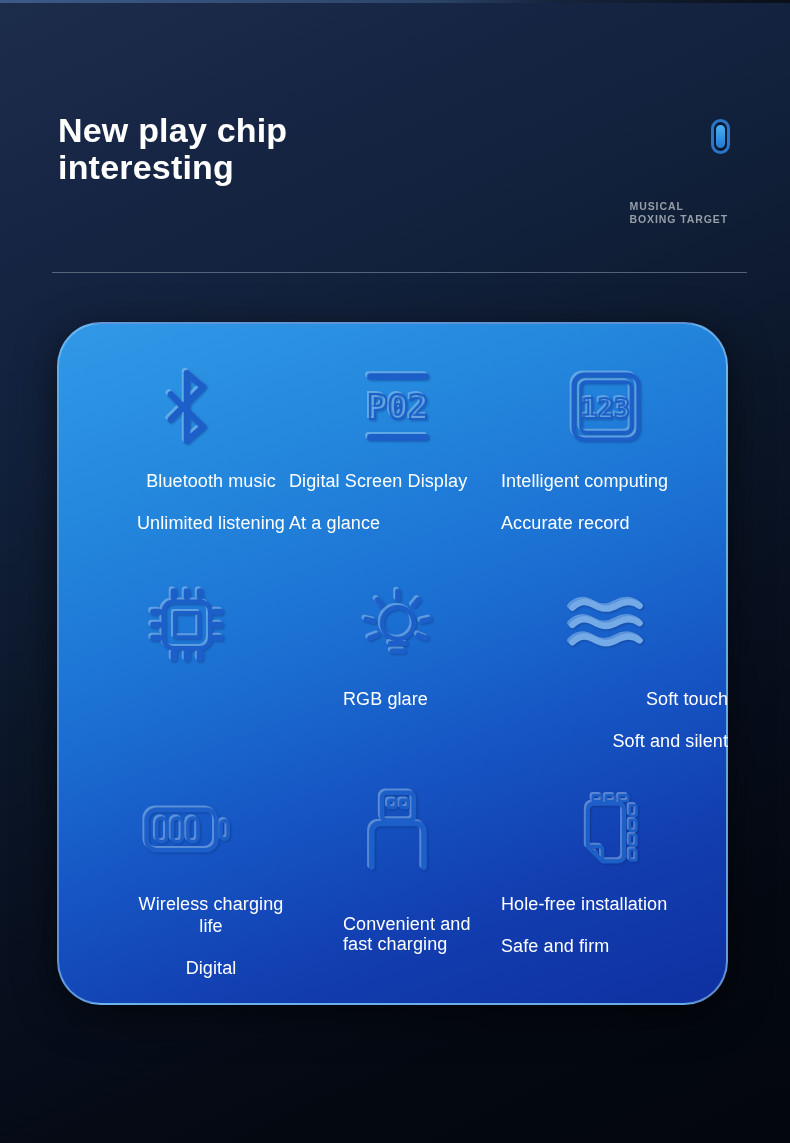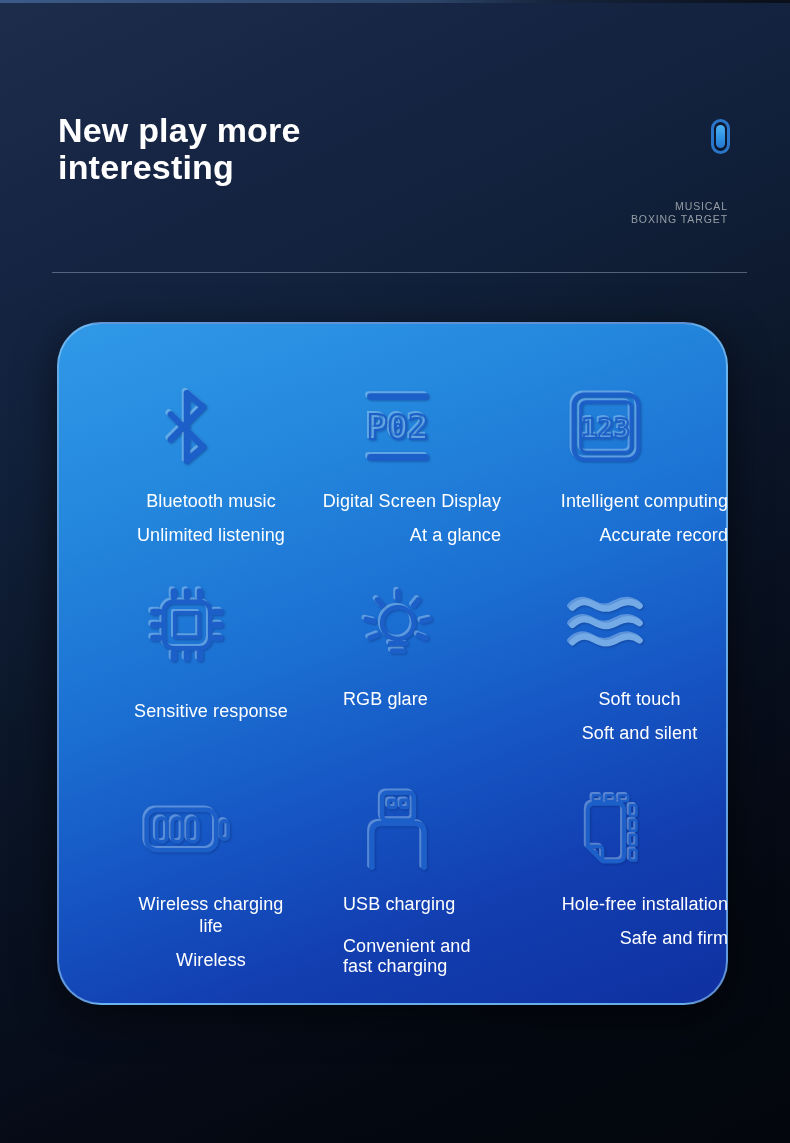--- a/index.html
+++ b/index.html
@@ -21,21 +21,21 @@
   .pill{
     position:absolute;left:711px;top:119px;width:13px;height:29px;
     border:3px solid #2b76c8;border-radius:10px;background:#0c1830;
   }
   .pill-inner{
     position:absolute;left:2px;top:3px;width:9px;height:23px;border-radius:5px;
     background:linear-gradient(180deg,#4db2f2 0%,#2f93e4 55%,#2577d0 100%);
   }
   .brand{
     position:absolute;right:62px;top:200px;
-    text-align:right;color:#969ea7;font-size:10.5px;font-weight:400;
+    text-align:left;color:#969ea7;font-size:10.5px;font-weight:700;
     letter-spacing:0.9px;line-height:13px;
   }
   .divider{
     position:absolute;left:52px;top:272px;width:695px;height:1px;
     background:rgba(150,165,185,0.5);
   }
   
   .card{
     position:absolute;left:57px;top:322px;width:671px;height:683px;
     border-radius:44px;box-sizing:border-box;
@@ -43,52 +43,52 @@
     background:linear-gradient(160deg,#3199e8 0%,#2488dd 22%,#1b6fd2 45%,#1656c4 62%,#123eb0 80%,#0f30a0 100%);
     box-shadow:0 10px 40px rgba(0,0,0,0.55);
   }
   .grid{
     position:absolute;inset:0;
     display:grid;
     grid-template-columns:230px 212px 227px;
     grid-template-rows:238px 205px auto;
   }
   .cell{display:flex;flex-direction:column;}
-  .r1{padding-top:40px;}
+  .r1{padding-top:20px;}
   .icon-box{height:126px;display:flex;align-items:center;justify-content:center;}
   .c1 .icon-box svg{transform:translateX(13px);}
   .c2 .icon-box svg{transform:translateX(3px);}
   .c3 .icon-box svg{transform:translateX(-9px);}
   .f-title,.f-sub{
     color:#ffffff;font-size:18px;line-height:22px;letter-spacing:0.1px;
-    text-align:right;
-  }
-  .f-sub{margin-top:12px;}
+    text-align:left;
+  }
+  .f-sub{margin-top:20px;}
   .c1 .f-title,.c1 .f-sub{text-align:center;padding-left:74px;}
   .left2 .f-title,.left2 .f-sub{text-align:left;padding-left:54px;}
-  .left3 .f-title,.left3 .f-sub{text-align:center;padding-left:50px;}
+  .left3 .f-title,.left3 .f-sub{text-align:right;padding-left:50px;}
   .c2.r3 .f-sub{max-width:158px;line-height:20px;margin-top:21px;}
   
   .ic{stroke:#1c5fc8;fill:none;stroke-linecap:round;stroke-linejoin:round;}
   .icon-box svg{
     filter:drop-shadow(-1.5px -1.5px 0 rgba(185,225,255,0.42)) drop-shadow(1px 1.5px 1px rgba(8,35,105,0.4));
   }
   .ic-light{stroke:#74aae6;}
   .seg-text{
     font-family:"DejaVu Sans Mono",monospace;font-weight:700;
     fill:rgba(130,190,250,0.22);stroke:#1c5fc8;stroke-width:2px;
   }
 </style>
 </head>
 <body>
 
 <div class="top-strip"></div>
 
 <div class="page-title">
-  <div>New play more</div>
+  <div>New play chip</div>
   <div>interesting</div>
 </div>
 
 <div class="pill">
   <div class="pill-inner"></div>
 </div>
 
 <div class="brand">
   <div>MUSICAL</div>
   <div>BOXING TARGET</div>
@@ -137,21 +137,20 @@
       <div class="icon-box">
         <svg width="82" height="82" viewBox="0 0 88 88">
           <rect class="ic" stroke-width="5" x="19" y="19" width="50" height="50" rx="11"></rect>
           <rect class="ic" stroke-width="4" x="31" y="31" width="26" height="26"></rect>
           <path class="ic" stroke-width="7" d="M30 8 V14 M44 8 V14 M58 8 V14
                                                M30 74 V80 M44 74 V80 M58 74 V80
                                                M8 30 H14 M8 44 H14 M8 58 H14
                                                M74 30 H80 M74 44 H80 M74 58 H80"></path>
         </svg>
       </div>
-      <div class="f-sub">Sensitive response</div>
     </div>
 
     <div class="cell c2 r2 left2">
       <div class="icon-box">
         <svg width="82" height="82" viewBox="0 0 88 88">
           <circle class="ic" stroke-width="5" cx="44" cy="42" r="17"></circle>
           <path class="ic" stroke-width="5.5" d="M36 64 H52 M38 72 H50"></path>
           <path class="ic" stroke-width="6" d="M44 8 V16
                                                M22 17 L27 23 M66 17 L61 23
                                                M10 38 L18 40 M78 38 L70 40
@@ -177,33 +176,32 @@
       <div class="icon-box">
         <svg width="88" height="54" viewBox="0 0 96 58">
           <rect class="ic" stroke-width="5" x="4" y="7" width="76" height="44" rx="11"></rect>
           <rect class="ic" stroke-width="4" x="85" y="19" width="8" height="20" rx="4"></rect>
           <rect class="ic" stroke-width="4" x="15" y="16" width="11" height="26" rx="5.5"></rect>
           <rect class="ic" stroke-width="4" x="32" y="16" width="11" height="26" rx="5.5"></rect>
           <rect class="ic" stroke-width="4" x="49" y="16" width="11" height="26" rx="5.5"></rect>
         </svg>
       </div>
       <div class="f-title">Wireless charging life</div>
-      <div class="f-sub">Wireless</div>
+      <div class="f-sub">Digital</div>
     </div>
 
     <div class="cell c2 r3 left2">
       <div class="icon-box">
         <svg width="70" height="82" viewBox="0 0 72 88">
           <rect class="ic" stroke-width="5" x="19" y="4" width="34" height="30" rx="5"></rect>
           <rect class="ic" stroke-width="3.5" x="26" y="12" width="8" height="8" rx="2"></rect>
           <rect class="ic" stroke-width="3.5" x="39" y="12" width="8" height="8" rx="2"></rect>
           <path class="ic" stroke-width="6" d="M8 84 L8 47 Q8 37 18 37 L54 37 Q64 37 64 47 L64 84"></path>
         </svg>
       </div>
-      <div class="f-title">USB charging</div>
       <div class="f-sub">Convenient and fast charging</div>
     </div>
 
     <div class="cell c3 r3">
       <div class="icon-box">
         <svg width="66" height="82" viewBox="0 0 80 88">
           <rect class="ic" stroke-width="3" x="24" y="2" width="11" height="7" rx="2"></rect>
           <rect class="ic" stroke-width="3" x="40" y="2" width="11" height="7" rx="2"></rect>
           <rect class="ic" stroke-width="3" x="56" y="2" width="11" height="7" rx="2"></rect>
           <rect class="ic" stroke-width="3" x="69" y="14" width="8" height="13" rx="2"></rect>

